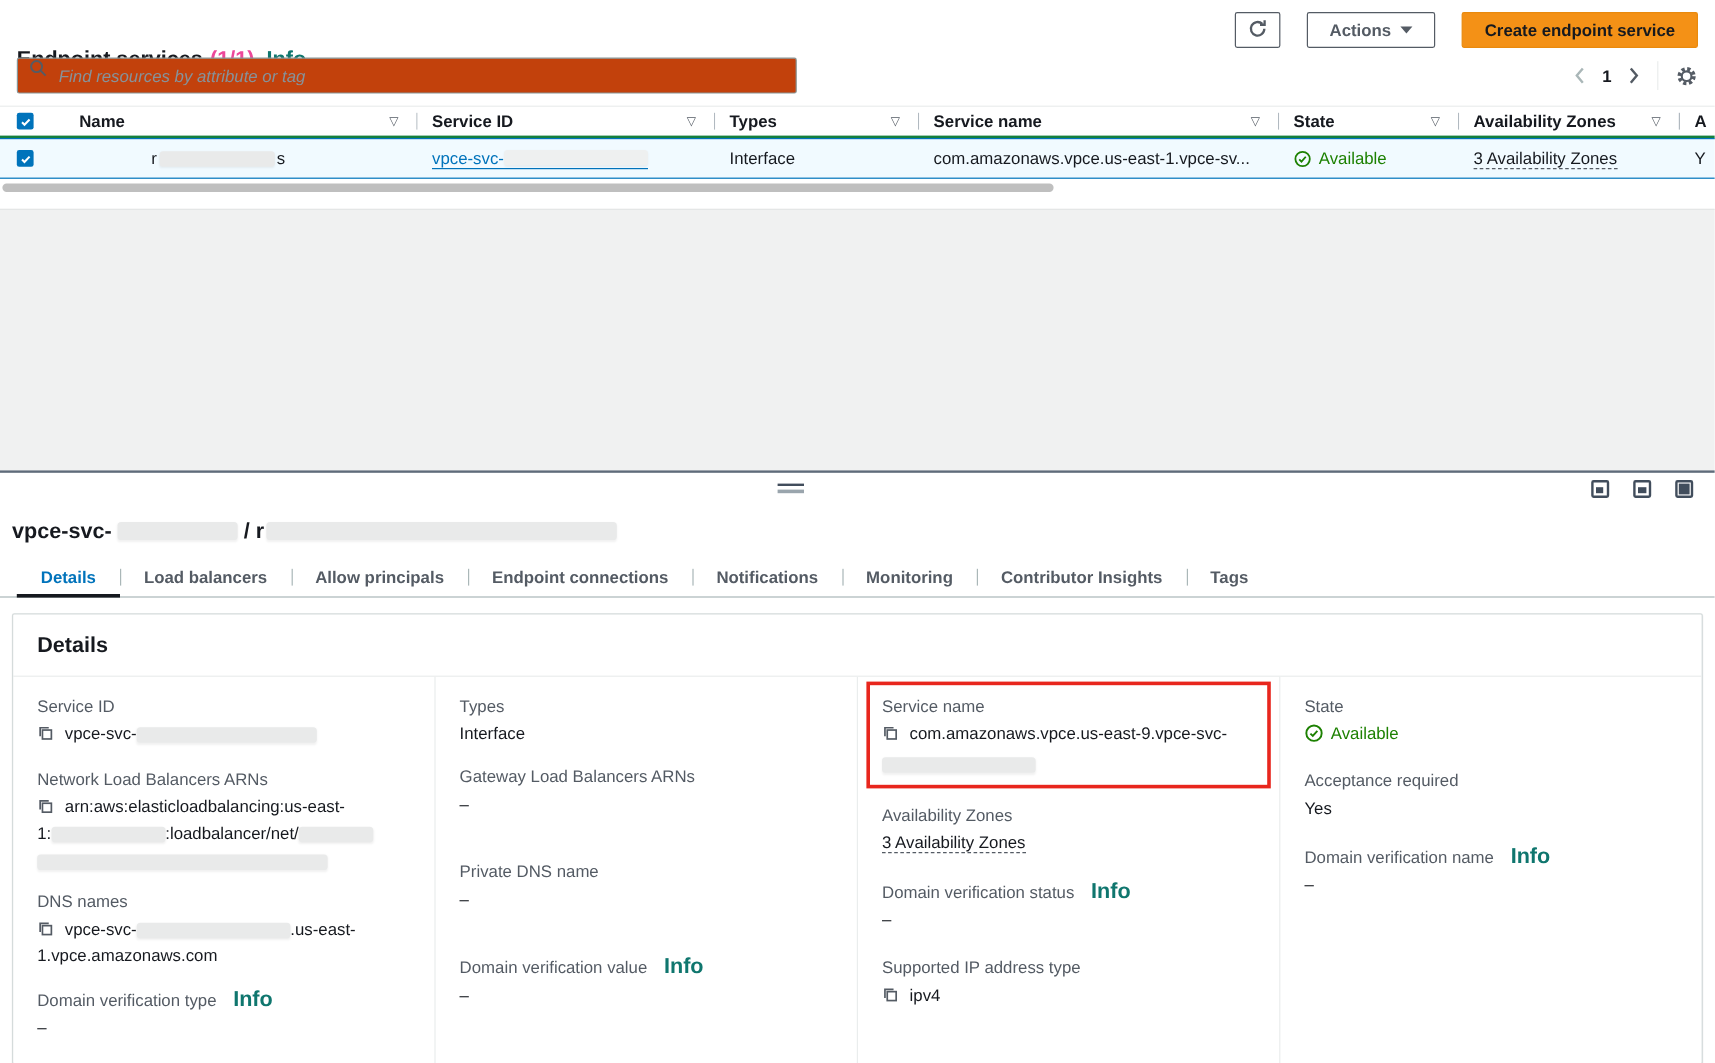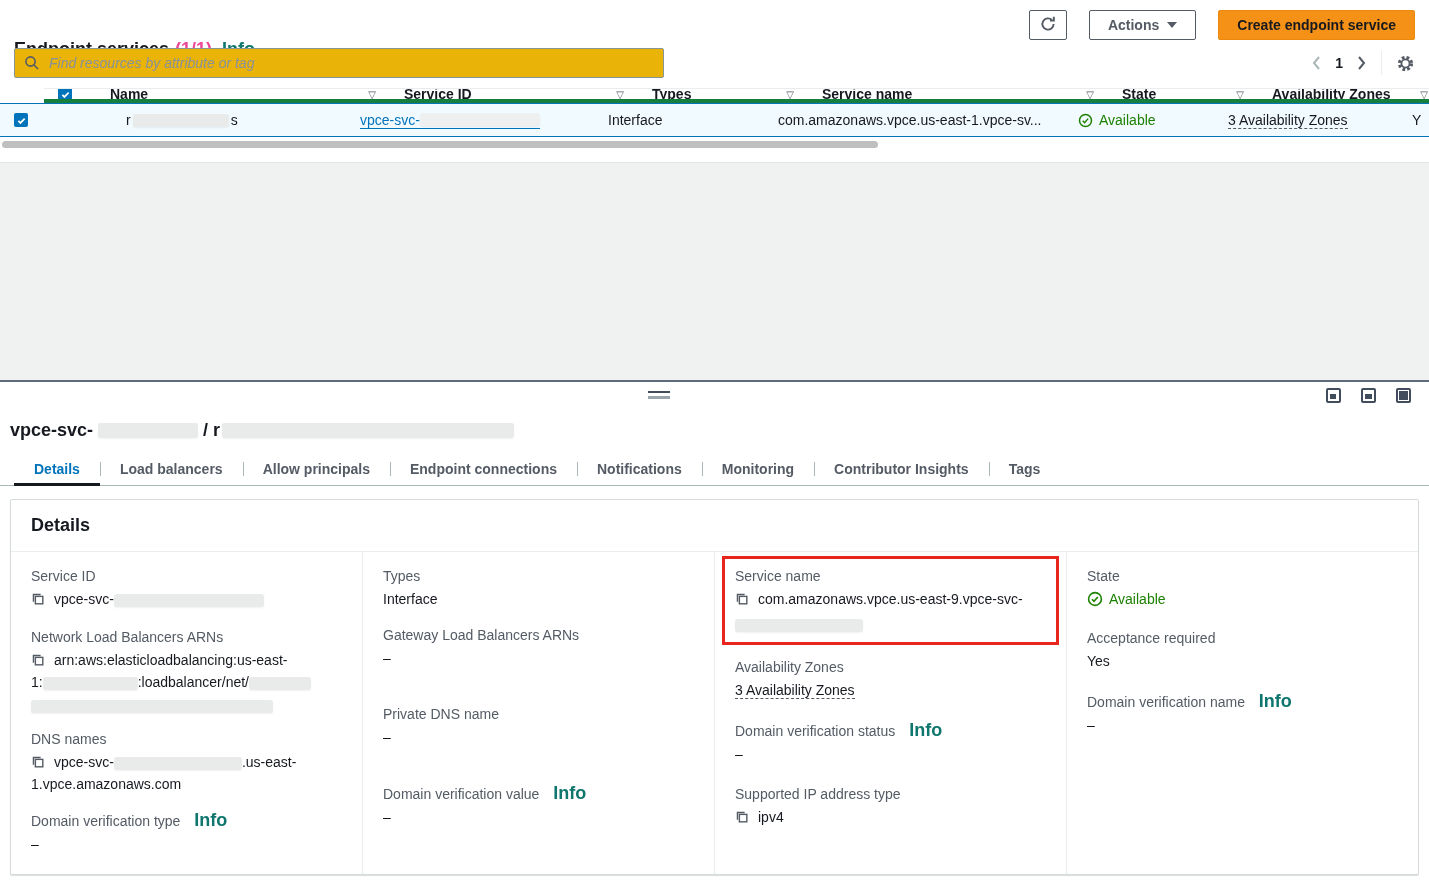--- a/index.html
+++ b/index.html
@@ -20,34 +20,34 @@
   .btn { height:30px; display:inline-flex; align-items:center; justify-content:center; gap:8px;
          padding:0 18px; border:1px solid #545b64; border-radius:2px; background:#fff;
          font-weight:700; font-size:14px; color:#545b64; cursor:pointer; font-family:inherit; }
   .btn-icon { width:38px; padding:0; }
   .btn-primary { background:#f49116; border-color:#e98a0e; color:#16191f; }
   .caret { width:0; height:0; border-left:5px solid transparent; border-right:5px solid transparent; border-top:6px solid #545b64; display:inline-block; }
 
   
   .toolbar { display:flex; justify-content:space-between; align-items:center; padding:8px 14px 0; height:38px; }
   .search { position:relative; width:650px; height:30px; border:1px solid #879596; border-radius:2px;
-            display:flex; align-items:center; background:#eab308; }
+            display:flex; align-items:flex-start; background:#c2410c; }
   .search svg { margin:0 7px 0 9px; flex-shrink:0; }
   .search input { border:none; outline:none; flex:1; background:transparent; font-family:inherit;
                   font-size:14px; color:#16191f; font-style:italic; height:100%; }
   .search input::placeholder { color:#87929a; font-style:italic; }
   .pager { display:flex; align-items:center; gap:14px; }
   .chev { display:inline-flex; cursor:pointer; }
   .page-num { font-weight:700; font-size:14px; color:#16191f; }
   .pager-sep { width:1px; height:24px; background:#eaeded; }
   .gear { cursor:pointer; display:inline-flex; }
 
   
   .table { margin-top:10px; }
-  .thead { display:flex; align-items:center; height:16px; border-top:1px solid #eaeded; border-bottom:5px solid #15803d; font-weight:700;margin-left:44px; }
+  .thead { display:flex; align-items:center; height:28px; border-top:1px solid #eaeded; border-bottom:3px solid #15803d; font-weight:700; }
   .cell { position:relative; display:flex; align-items:center; height:100%; padding-left:12px; flex-shrink:0; overflow:hidden; white-space:nowrap; }
   .cell .sort { position:absolute; right:16px; color:#545b64; font-size:10px; font-weight:400; cursor:pointer; }
   .cell.div::after { content:""; position:absolute; right:0; top:5px; bottom:5px; width:1px; background:#b1b9c0; }
   .c-check { width:52px; padding-left:14px; }
   .c-name  { width:296px; padding-left:14px; }
   .c-sid   { width:248px; }
   .c-types { width:170px; }
   .c-sname { width:300px; }
   .c-state { width:150px; }
   .c-az    { width:184px; }

